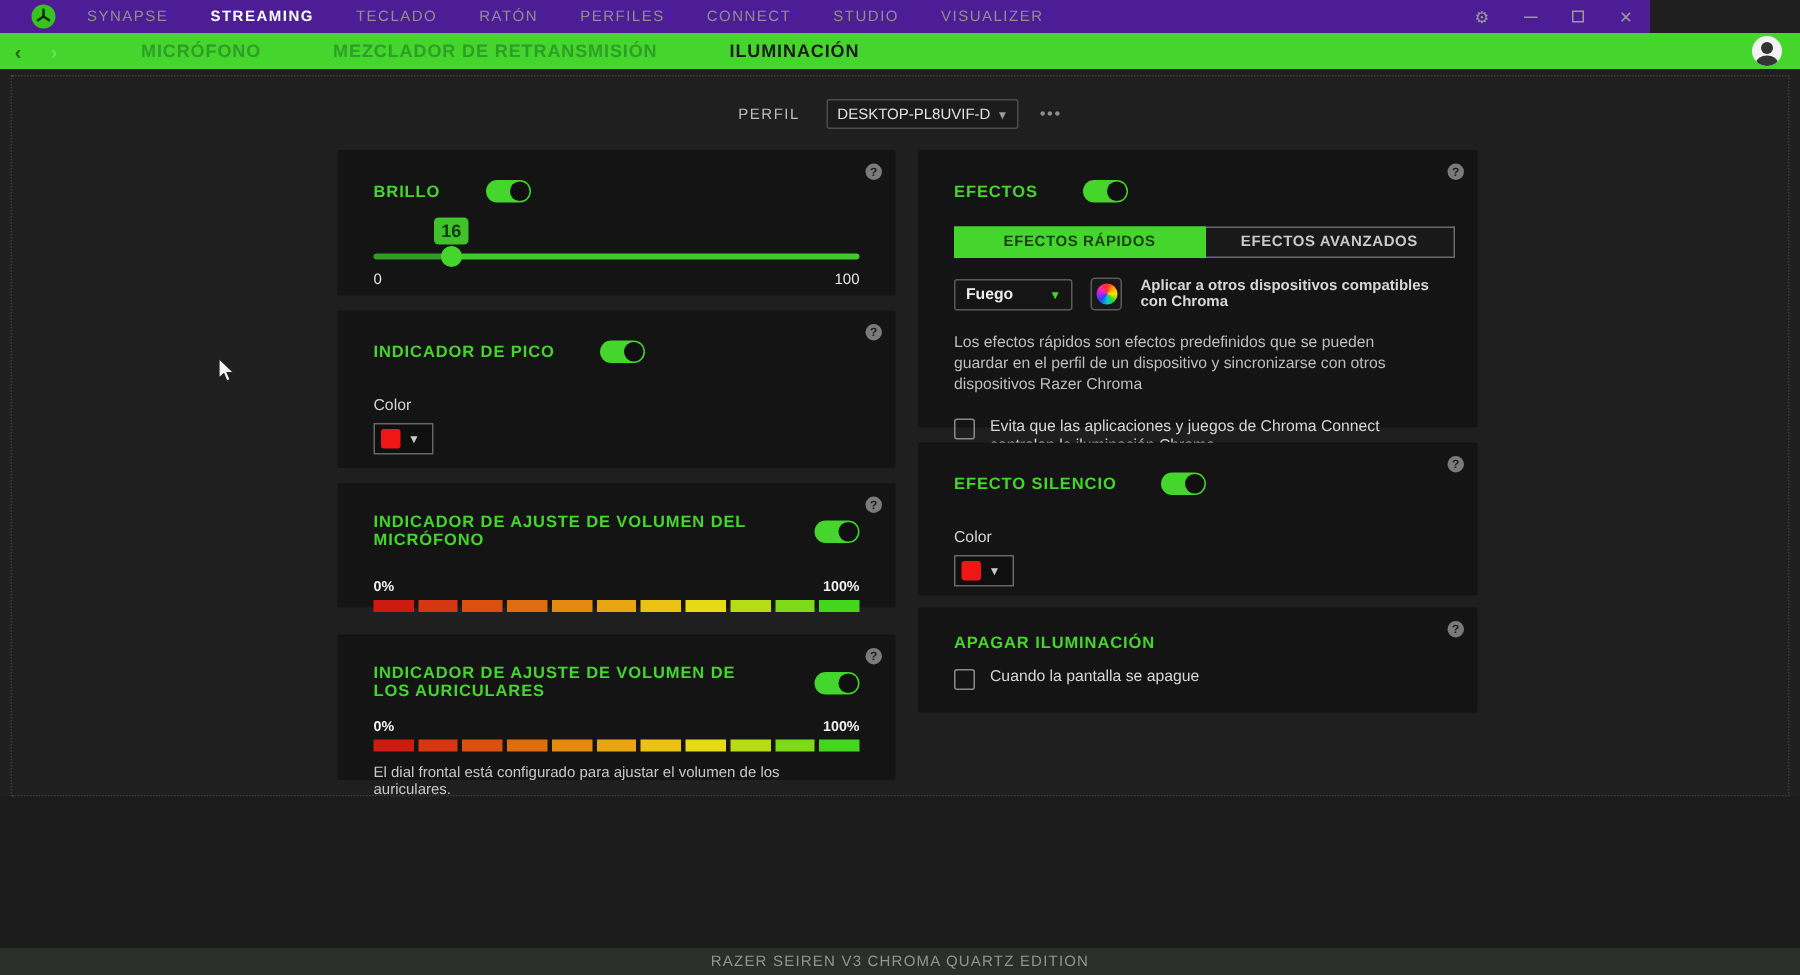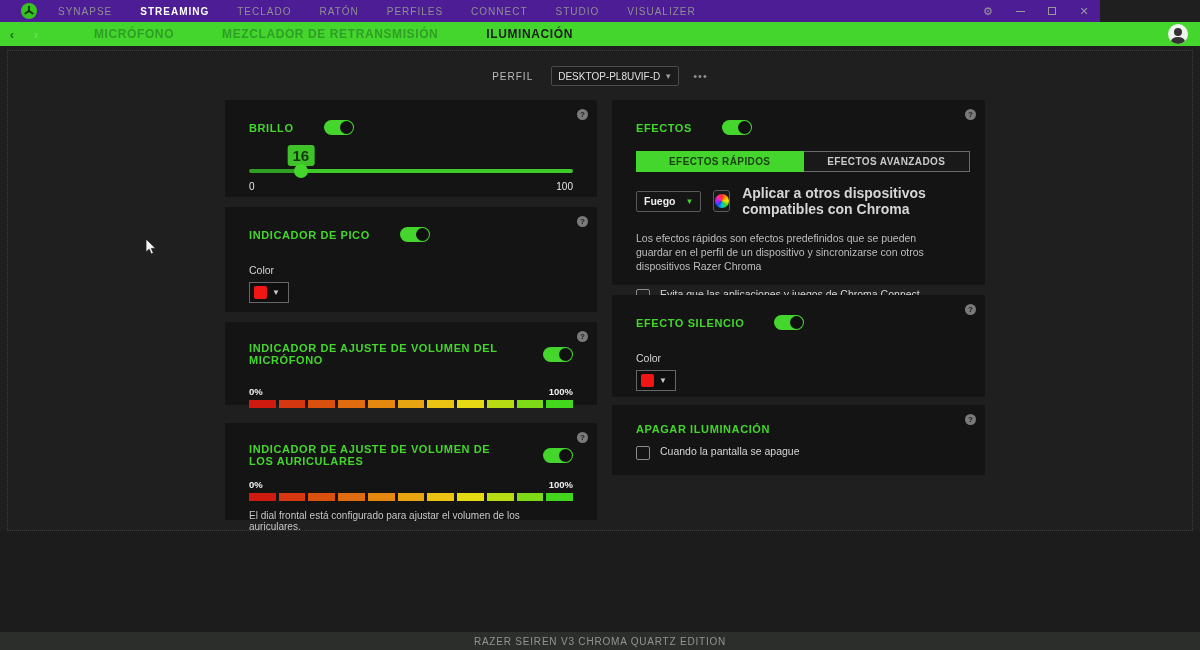--- a/index.html
+++ b/index.html
@@ -52,21 +52,21 @@
   .panel-help{ position:absolute; right:9px; top:9px; width:11px; height:11px; border-radius:50%;
     background:#7a7a7a; color:#1c1c1c; font-size:8px; font-weight:bold; display:flex; align-items:center; justify-content:center;}
   .panel-title{ font-size:11px; font-weight:bold; letter-spacing:.6px; color:#44d62c; display:inline-block;}
   .title-row{ display:flex; align-items:center; gap:30px; }
   .toggle{ width:30px; height:15px; border-radius:8px; background:#44d62c; position:relative; display:inline-block; flex:none;}
   .toggle::after{ content:''; position:absolute; right:1px; top:1px; width:13px; height:13px; border-radius:50%; background:#101010;}
 
   
   .slider-zone{ position:relative; margin-top:34px; height:40px; }
   .slider-badge{ position:absolute; top:-24px; transform:translateX(-50%); background:#3fc22a; color:#143a0c;
-    font-size:15px; font-weight:bold; padding:2px 5px; border-radius:3px; }
+    font-size:12px; font-weight:bold; padding:2px 5px; border-radius:3px; }
   .slider-track{ position:relative; height:4px; border-radius:2px; margin-top:14px;
     background:linear-gradient(90deg,#2f9e22 0%,#2f9e22 16%,#3ecb29 16%,#3ecb29 100%); }
   .slider-thumb{ position:absolute; top:-5px; transform:translateX(-50%); width:14px; height:14px; border-radius:50%;
     background:#44d62c; }
   .slider-ends{ display:flex; justify-content:space-between; margin-top:8px; }
   .slider-ends span{ font-size:10px; color:#e6e6e6; }
 
   
   .color-label{ font-size:10.5px; color:#d4d4d4; margin-top:22px; }
   .swatch-select{ margin-top:6px; width:40px; height:21px; border:1px solid #676767; background:#0f0f0f;
@@ -89,21 +89,21 @@
   .tab.inactive{ background:#191919; color:#c9c9c9; border:1px solid #6a6a6a; border-left:none; }
   .effect-row{ display:flex; align-items:center; margin-top:13px; gap:12px;font-weight:bold; }
   .effect-select{ width:96px; height:21px; border:1px solid #5a5a5a; background:#151515; border-radius:2px;
     display:flex; align-items:center; padding:0 7px; }
   .effect-select .val{ flex:1; font-size:10.5px; color:#ececec; }
   .effect-select .chev{ font-size:8px; color:#44d62c; }
   .chroma-btn{ width:26px; height:22px; background:#191919; border:1px solid #5a5a5a; border-radius:3px;
     display:flex; align-items:center; justify-content:center; }
   .chroma-wheel{ width:14px; height:14px; border-radius:50%;
     background:conic-gradient(#ff2d2d,#ff9a00,#ffe600,#3dd61f,#00c8d4,#1f49ff,#b01fff,#ff2d9a,#ff2d2d); }
-  .chroma-note{ font-size:14px; color:#d6d6d6; }
+  .chroma-note{ font-size:10px; color:#d6d6d6; }
   .panel-desc{ font-size:10.5px; line-height:1.35; color:#bdbdbd; margin-top:14px; width:318px; }
   .check-row{ display:flex; gap:10px; margin-top:14px; align-items:flex-start; }
   .checkbox{ width:14px; height:14px; border:1px solid #8a8a8a; border-radius:2px; background:transparent; flex:none; margin-top:1px;}
   .check-label{ font-size:10.5px; line-height:1.3; color:#d6d6d6; width:290px; }
 
   
   .devicebar{ position:absolute; left:0; top:632px; width:1200px; height:18px; background:#2c2e2c;
     display:flex; align-items:center; justify-content:center; }
   .devicebar span{ font-size:10px; letter-spacing:.8px; color:#90968f; }
 

